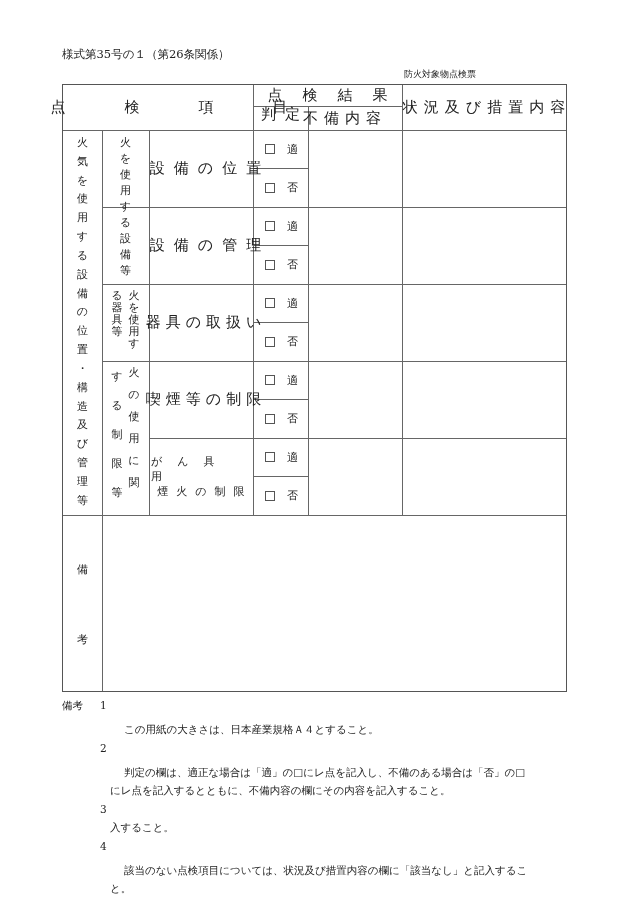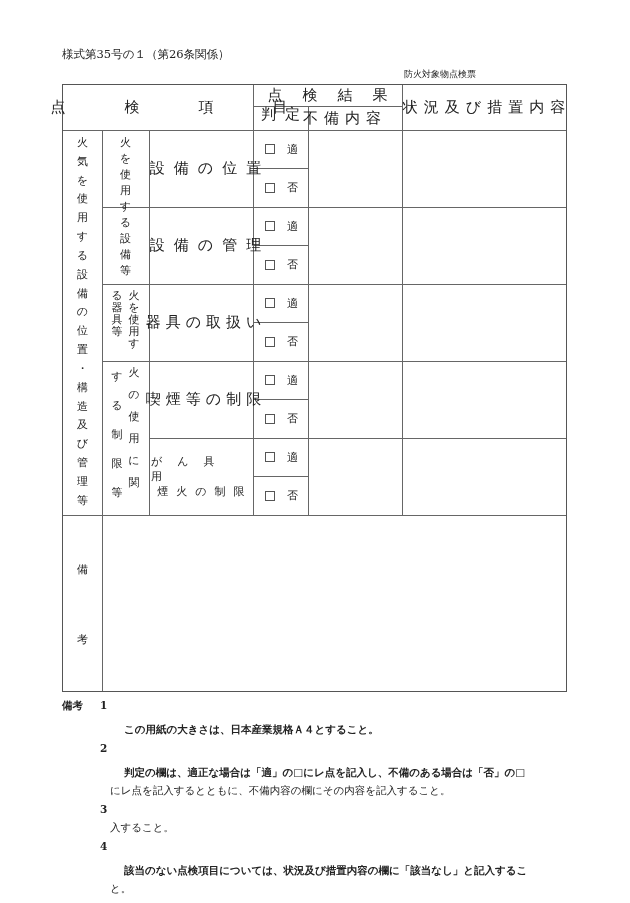--- a/index.html
+++ b/index.html
@@ -18,21 +18,21 @@
   .spaced-mid { letter-spacing: 9px; padding-left: 9px; }
   .spaced-s { letter-spacing: 5px; padding-left: 5px; }
   .vert { position: absolute; display: flex; flex-direction: column; align-items: center; justify-content: space-between;
           font-size: 11px; }
   .vert span { display: block; line-height: 1; height: 12px; }
   .vcol { position: absolute; display: flex; flex-direction: column; align-items: center; font-size: 11px; }
   .vcol span { display: block; line-height: 1; }
   .judge { position: absolute; display: flex; align-items: center; font-size: 11px; }
   .chk { display: inline-block; width: 8px; height: 8px; border: 1px solid #555; margin-right: 12px; }
   .notes { left: 62px; top: 696px; width: 510px; font-size: 10.5px; line-height: 18.5px; }
-  .note-row { display: flex; font-weight: bold; }
+  .note-row { display: flex; }
   .note-lbl { width: 38px; flex: none; }
   .note-num { width: 24px; flex: none; }
   .note-cont { padding-left: 38px; }
   .note-body { flex: 1; margin-top: 24px; }
 </style>
 </head>
 <body>
 
 <div class="abs form-no">様式第35号の１（第26条関係）</div>
 <div class="abs doc-title">防火対象物点検票</div>

